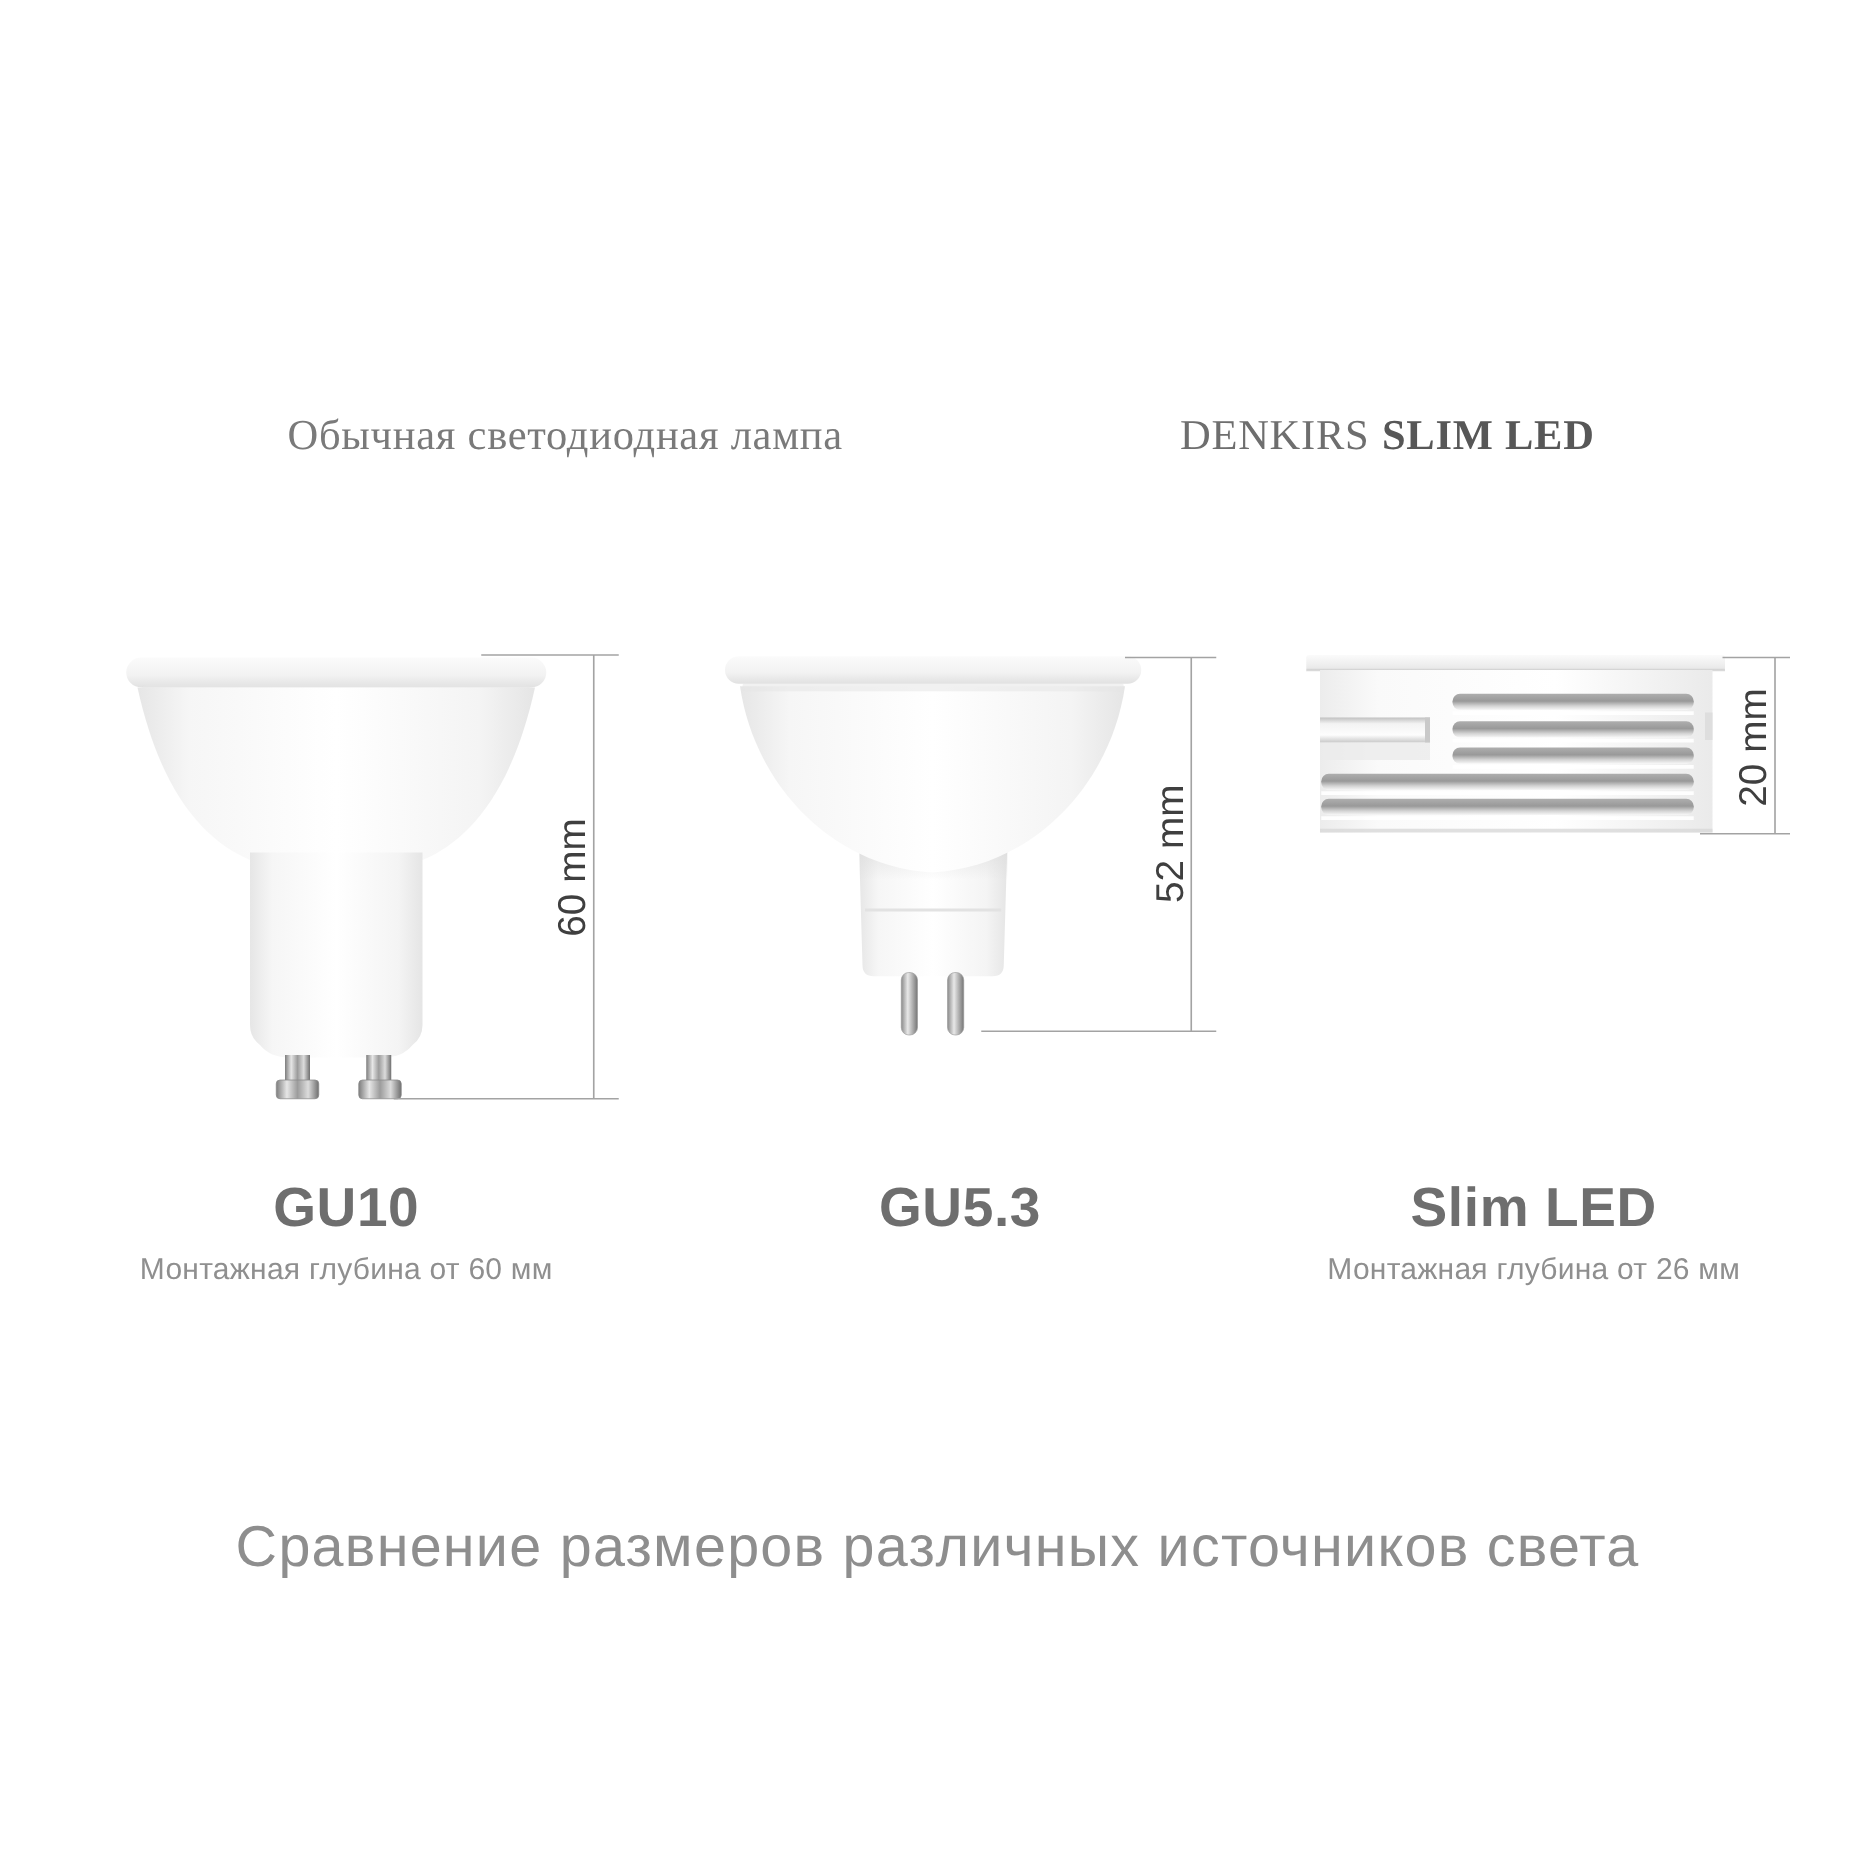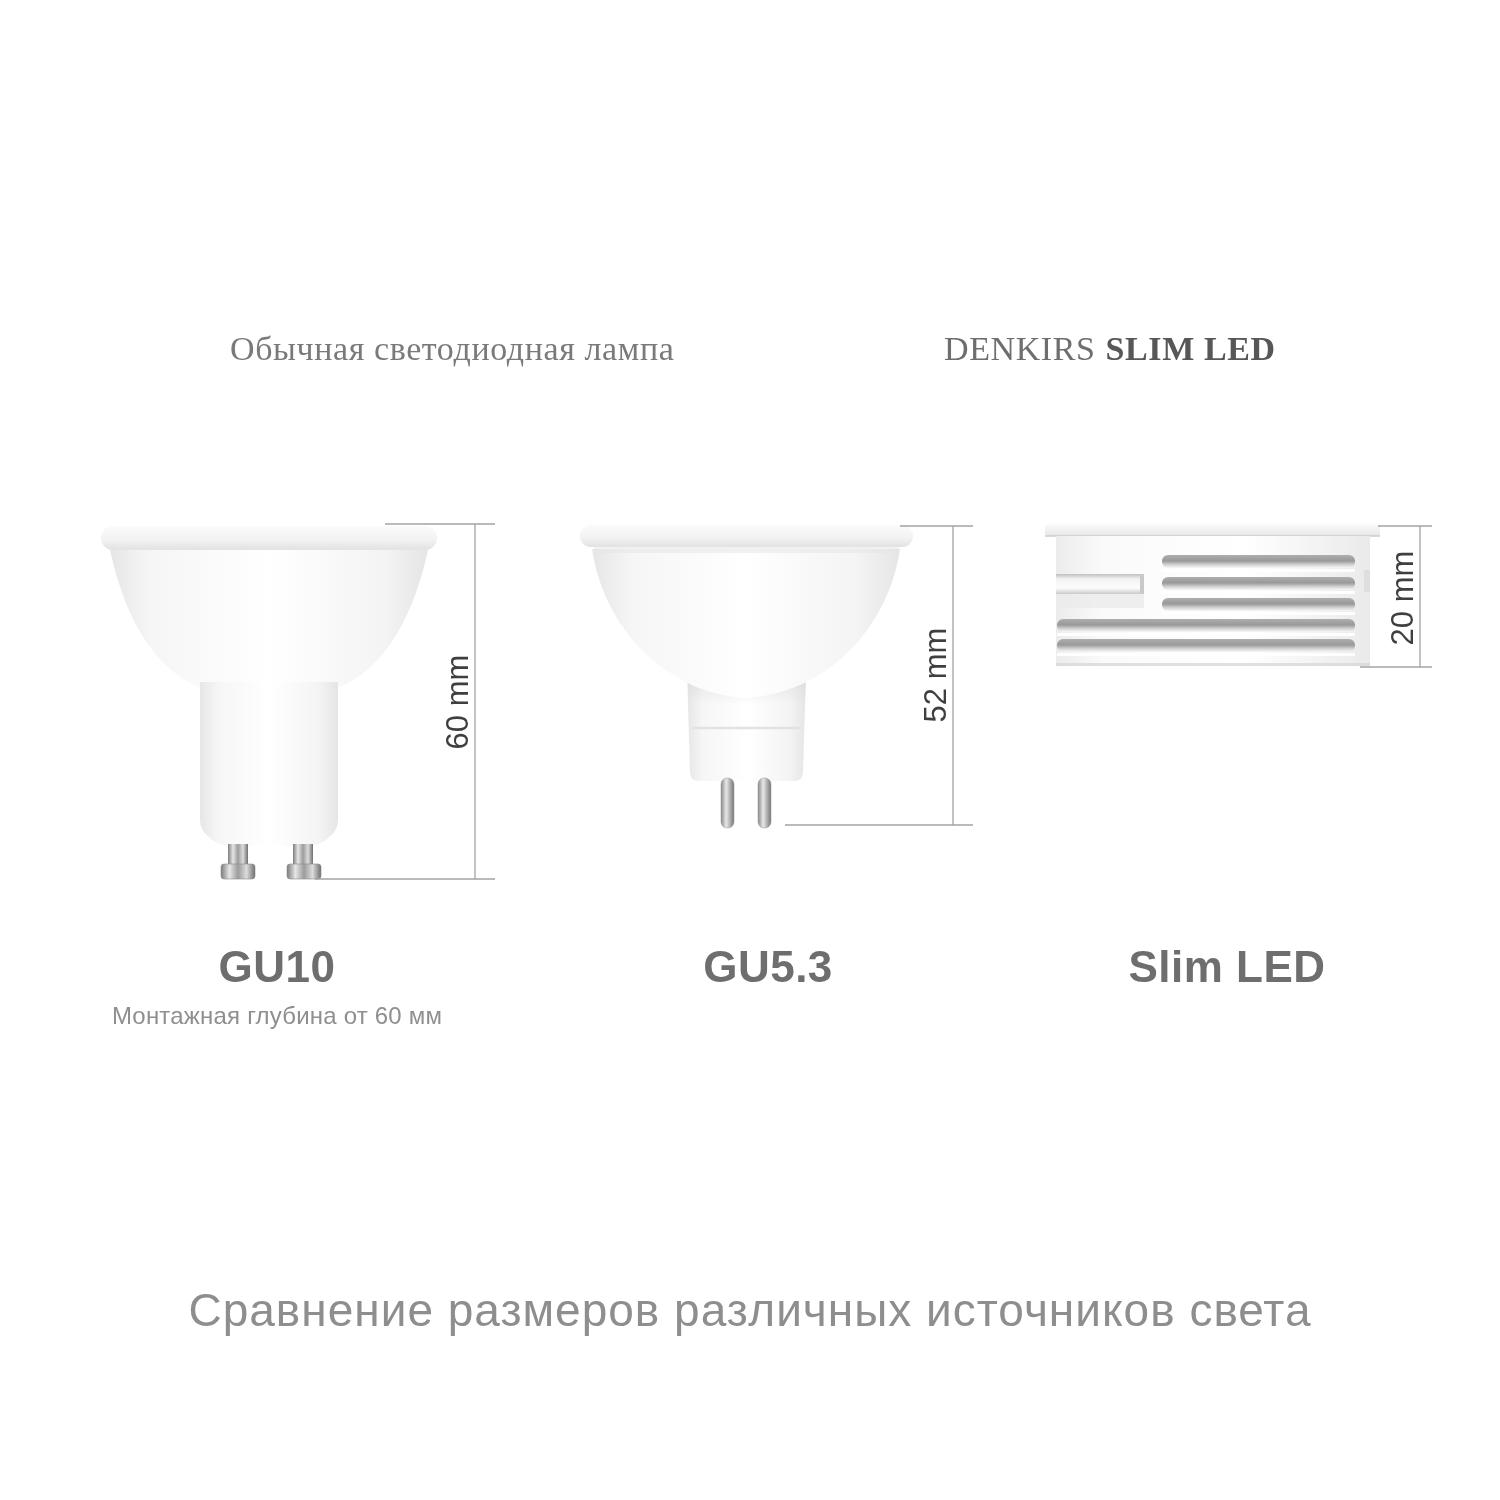--- a/index.html
+++ b/index.html
@@ -33,21 +33,21 @@
   .prod-label .sub{
     font-size:24px;color:#8f8f8f;display:block;margin-top:8px;line-height:32px;
     letter-spacing:.2px;white-space:nowrap;
   }
   .col-1{left:77px;}
   .col-2{left:568px;}
   .col-3{left:1027px;}
 
   
   .caption{
-    left:0;right:0;top:1283px;text-align:center;
+    left:0;right:0;top:1210px;text-align:center;
     font-size:46px;color:#8e8e8e;letter-spacing:1px;white-space:nowrap;
   }
 
   svg{display:block;}
   .dim-text{font-family:"Liberation Sans", sans-serif;}
 </style>
 </head>
 <body>
 
 <div class="abs top-header hdr-left">
@@ -218,15 +218,16 @@
 
 <div class="abs prod-label col-1">
   <span class="name">GU10</span>
   <span class="sub">Монтажная глубина от 60 мм</span>
 </div>
 <div class="abs prod-label col-2">
   <span class="name">GU5.3</span>
 </div>
 <div class="abs prod-label col-3">
   <span class="name">Slim LED</span>
+  <span class="sub">Монтажная глубина от 26 мм</span>
 </div>
 
 <div class="abs caption">Сравнение размеров различных источников света</div>
 
 </body></html>

